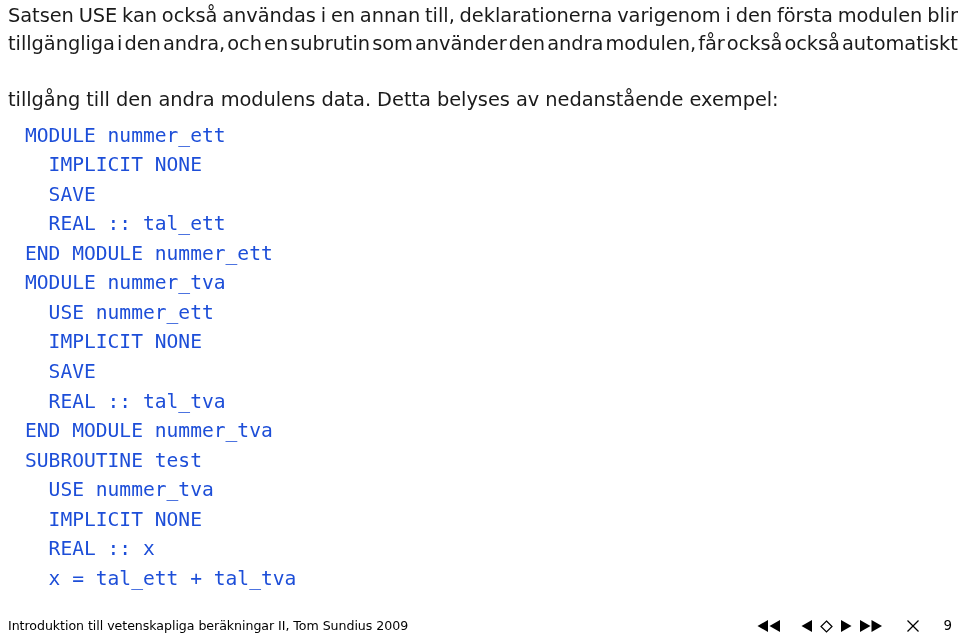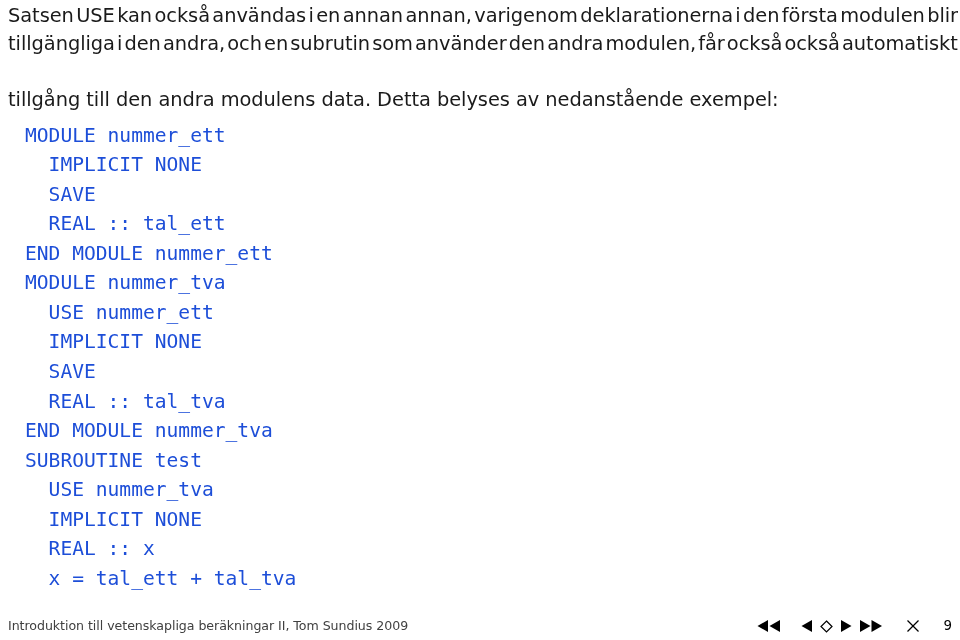--- a/index.html
+++ b/index.html
@@ -78,21 +78,21 @@
     width: 960px;
     height: 28px;
   }
   #footer-title {
     position: absolute;
     left: 8px;
     top: 6px;
     font-family: "DejaVu Sans", sans-serif;
     font-size: 12.6px;
     line-height: 16px;
-    color: #404040;
+    color: #000000;
     white-space: nowrap;
     letter-spacing: -0.05px;
   }
   #navbar {
     position: absolute;
     right: 8px;
     top: 3px;
     display: flex;
     align-items: center;
     height: 22px;
@@ -126,23 +126,23 @@
   <div id="prose">
     <span class="para-line j" id="pl1">
         <span>Satsen</span>
         <span>USE</span>
         <span>kan</span>
         <span>också</span>
         <span>användas</span>
         <span>i</span>
         <span>en</span>
         <span>annan</span>
-        <span>annan,</span>
+        <span>till,</span>
+        <span>deklarationerna</span>
         <span>varigenom</span>
-        <span>deklarationerna</span>
         <span>i</span>
         <span>den</span>
         <span>första</span>
         <span>modulen</span>
         <span>blir</span>
       </span>
     <span class="para-line j" id="pl2">
         <span>tillgängliga</span>
         <span>i</span>
         <span>den</span>

